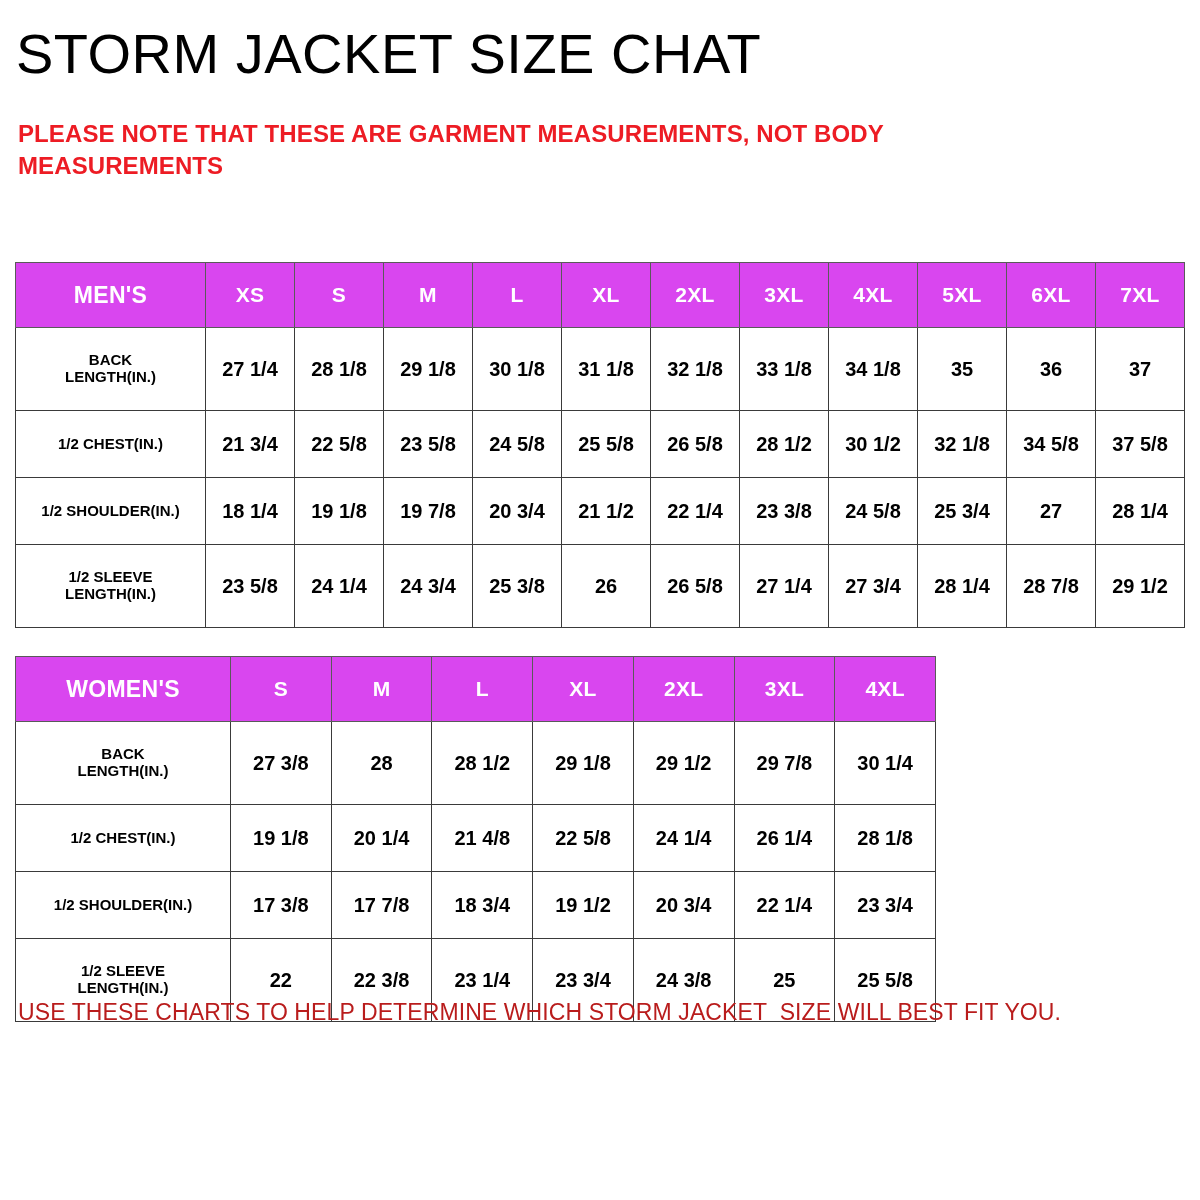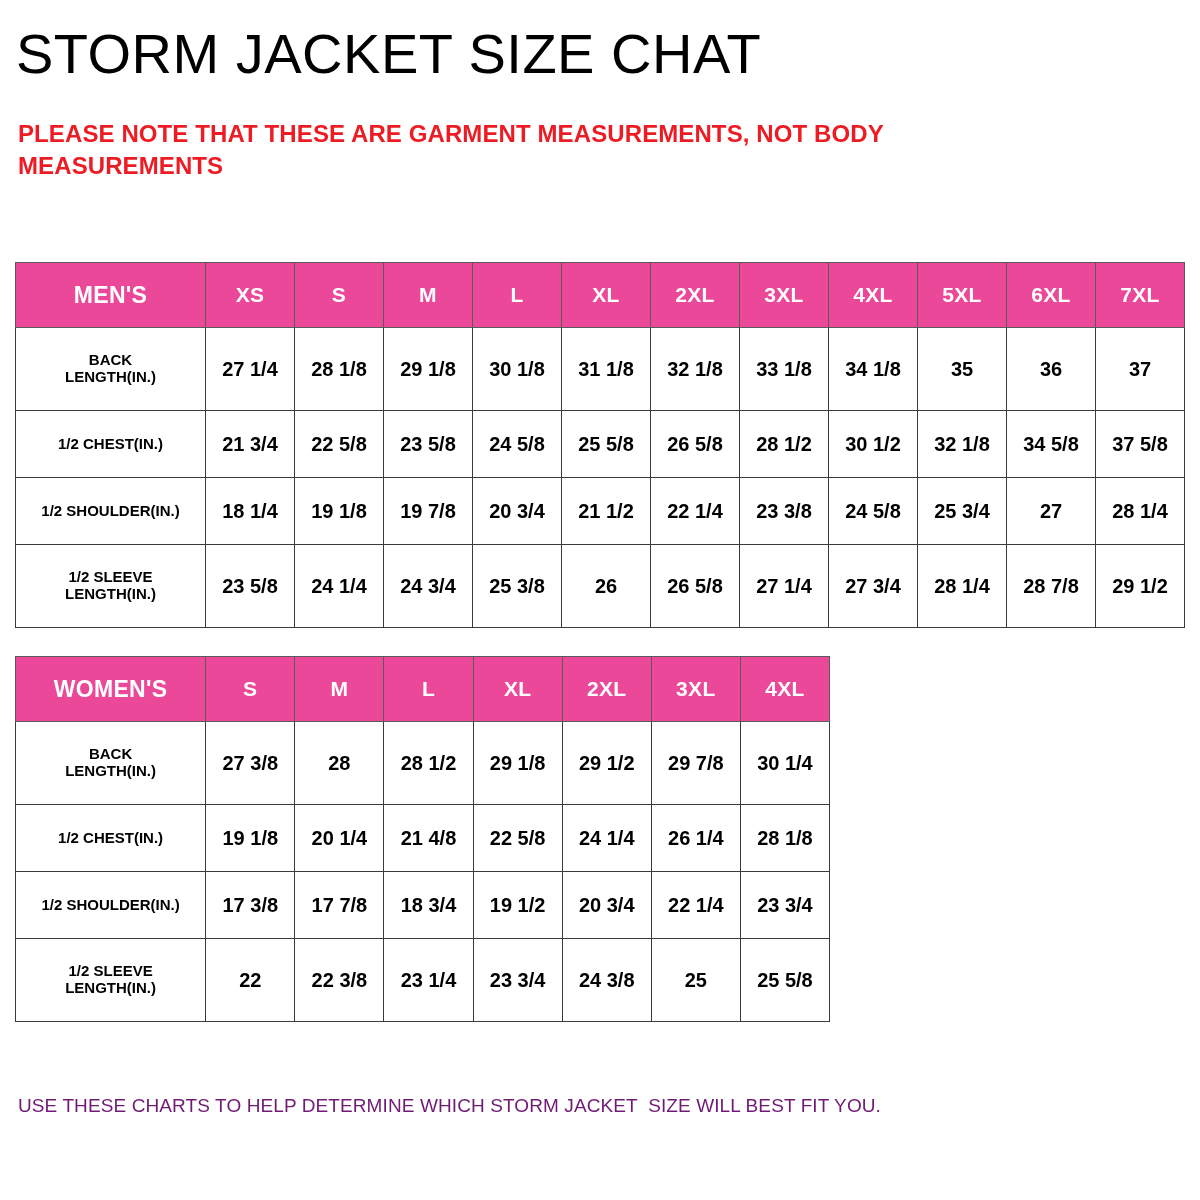--- a/index.html
+++ b/index.html
@@ -48,21 +48,21 @@
   }
   .size-table td, .size-table th {
     border: 1px solid #3a3a3a;
     text-align: center;
     vertical-align: middle;
     padding: 0;
     font-weight: bold;
     color: #000000;
   }
   .size-table thead th {
-    background: #ec4899;
+    background: #d946ef;
     color: #ffffff;
     border-color: #5a5a5a;
     font-size: 21px;
     height: 64px;
     letter-spacing: 0.3px;
   }
   .size-table thead th.corner {
     font-size: 23px;
   }
   .size-table tbody td {
@@ -83,35 +83,35 @@
   }
   #mens-table col.c-label { width: 190px; }
   #mens-table col.c-size  { width: 89px; }
   #mens-table tbody tr.r-tall td { height: 74px; }
   #mens-table tbody tr.r-short td { height: 58px; }
 
   
   #womens-table {
     left: 15px;
     top: 656px;
-    width: 815px;
+    width: 921px;
   }
   #womens-table col.c-label { width: 190px; }
   #womens-table col.c-size  { width: 89px; }
   #womens-table tbody tr.r-tall td { height: 74px; }
   #womens-table tbody tr.r-short td { height: 58px; }
 
   #note-bottom {
     position: absolute;
     left: 18px;
-    top: 1094px;
+    top: 998px;
     width: 1140px;
-    font-size: 19px;
+    font-size: 23px;
     line-height: 1.3;
-    color: #701a75;
+    color: #b91c1c;
     white-space: pre;
     letter-spacing: 0.1px;
   }
 </style>
 </head>
 <body>
 
 <div id="page-title">STORM JACKET SIZE CHAT</div>
 
 <div id="note-top">PLEASE NOTE THAT THESE ARE GARMENT MEASUREMENTS, NOT BODY MEASUREMENTS</div>

